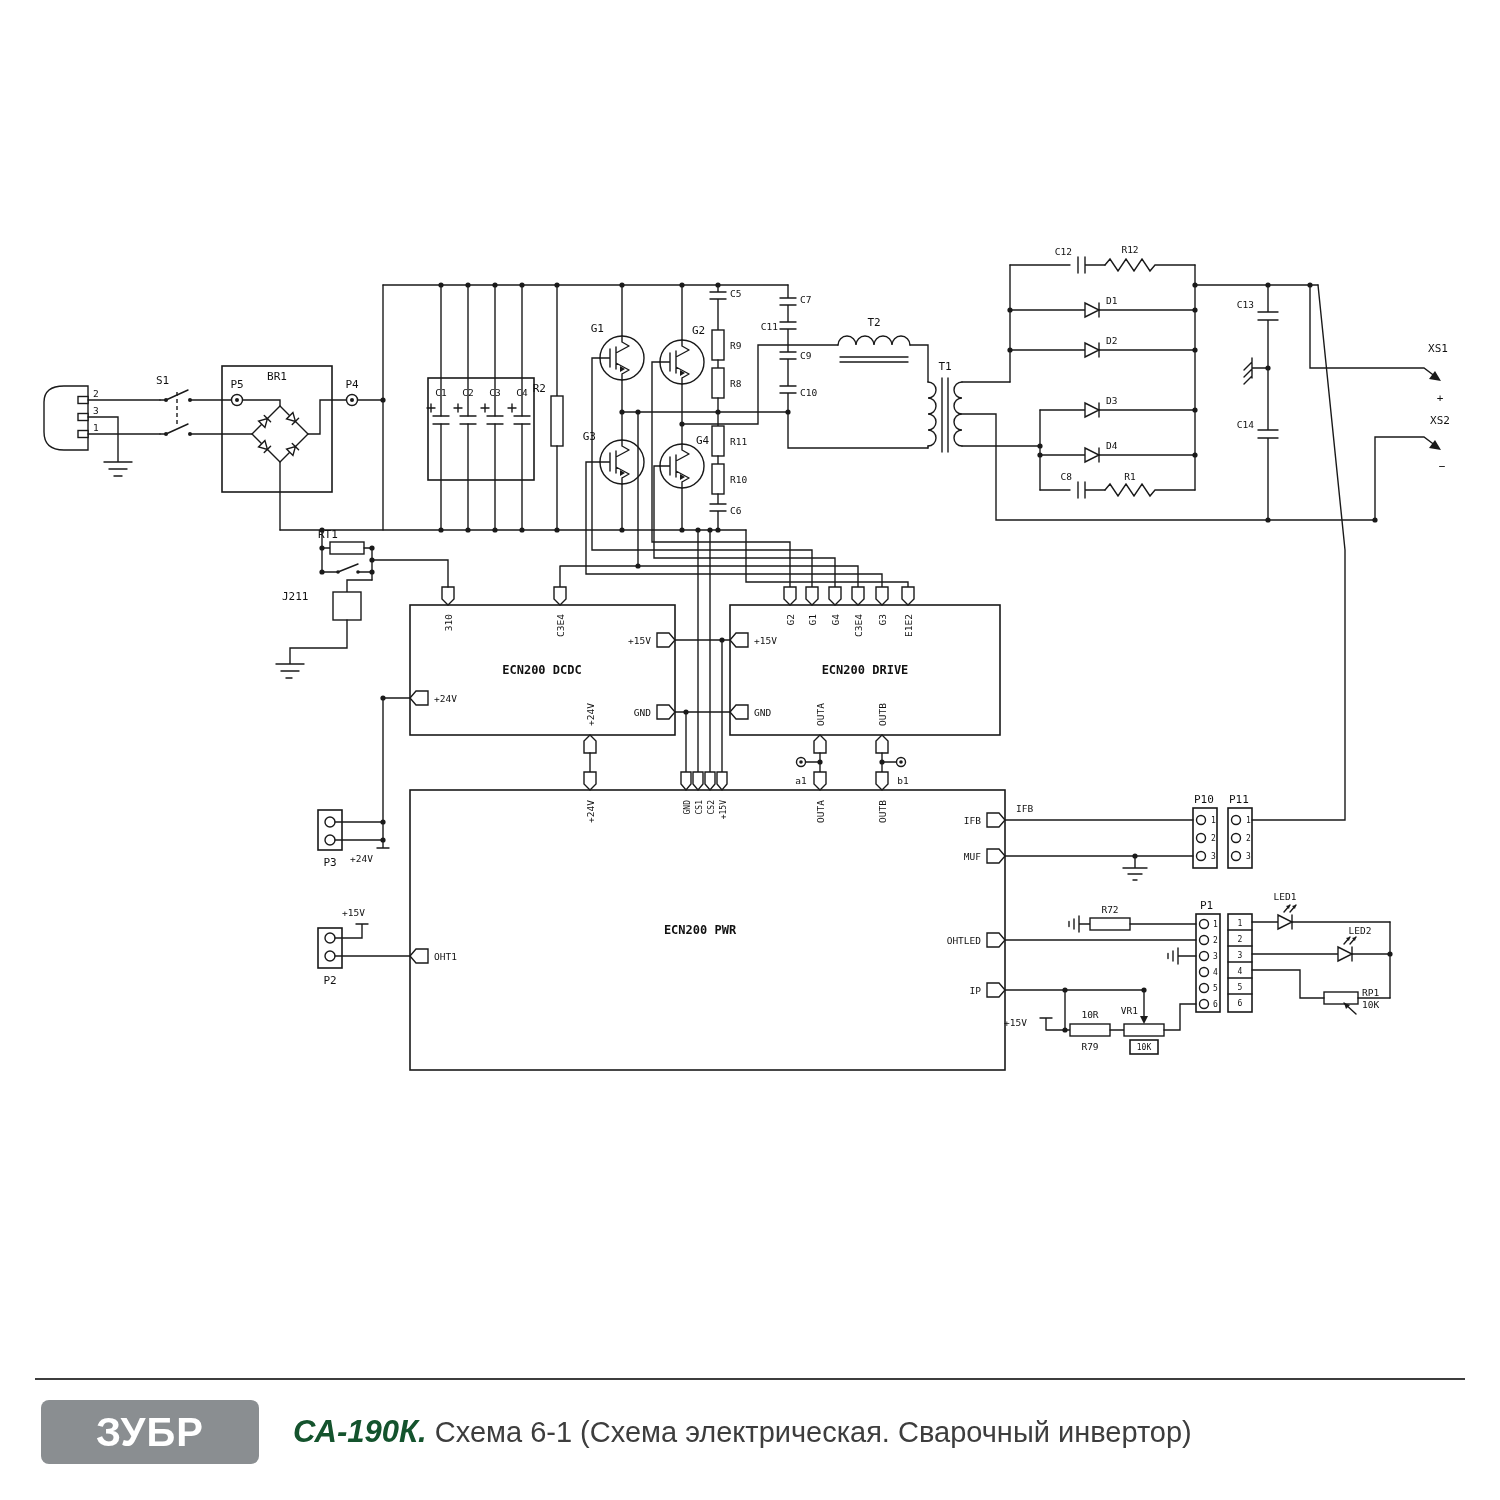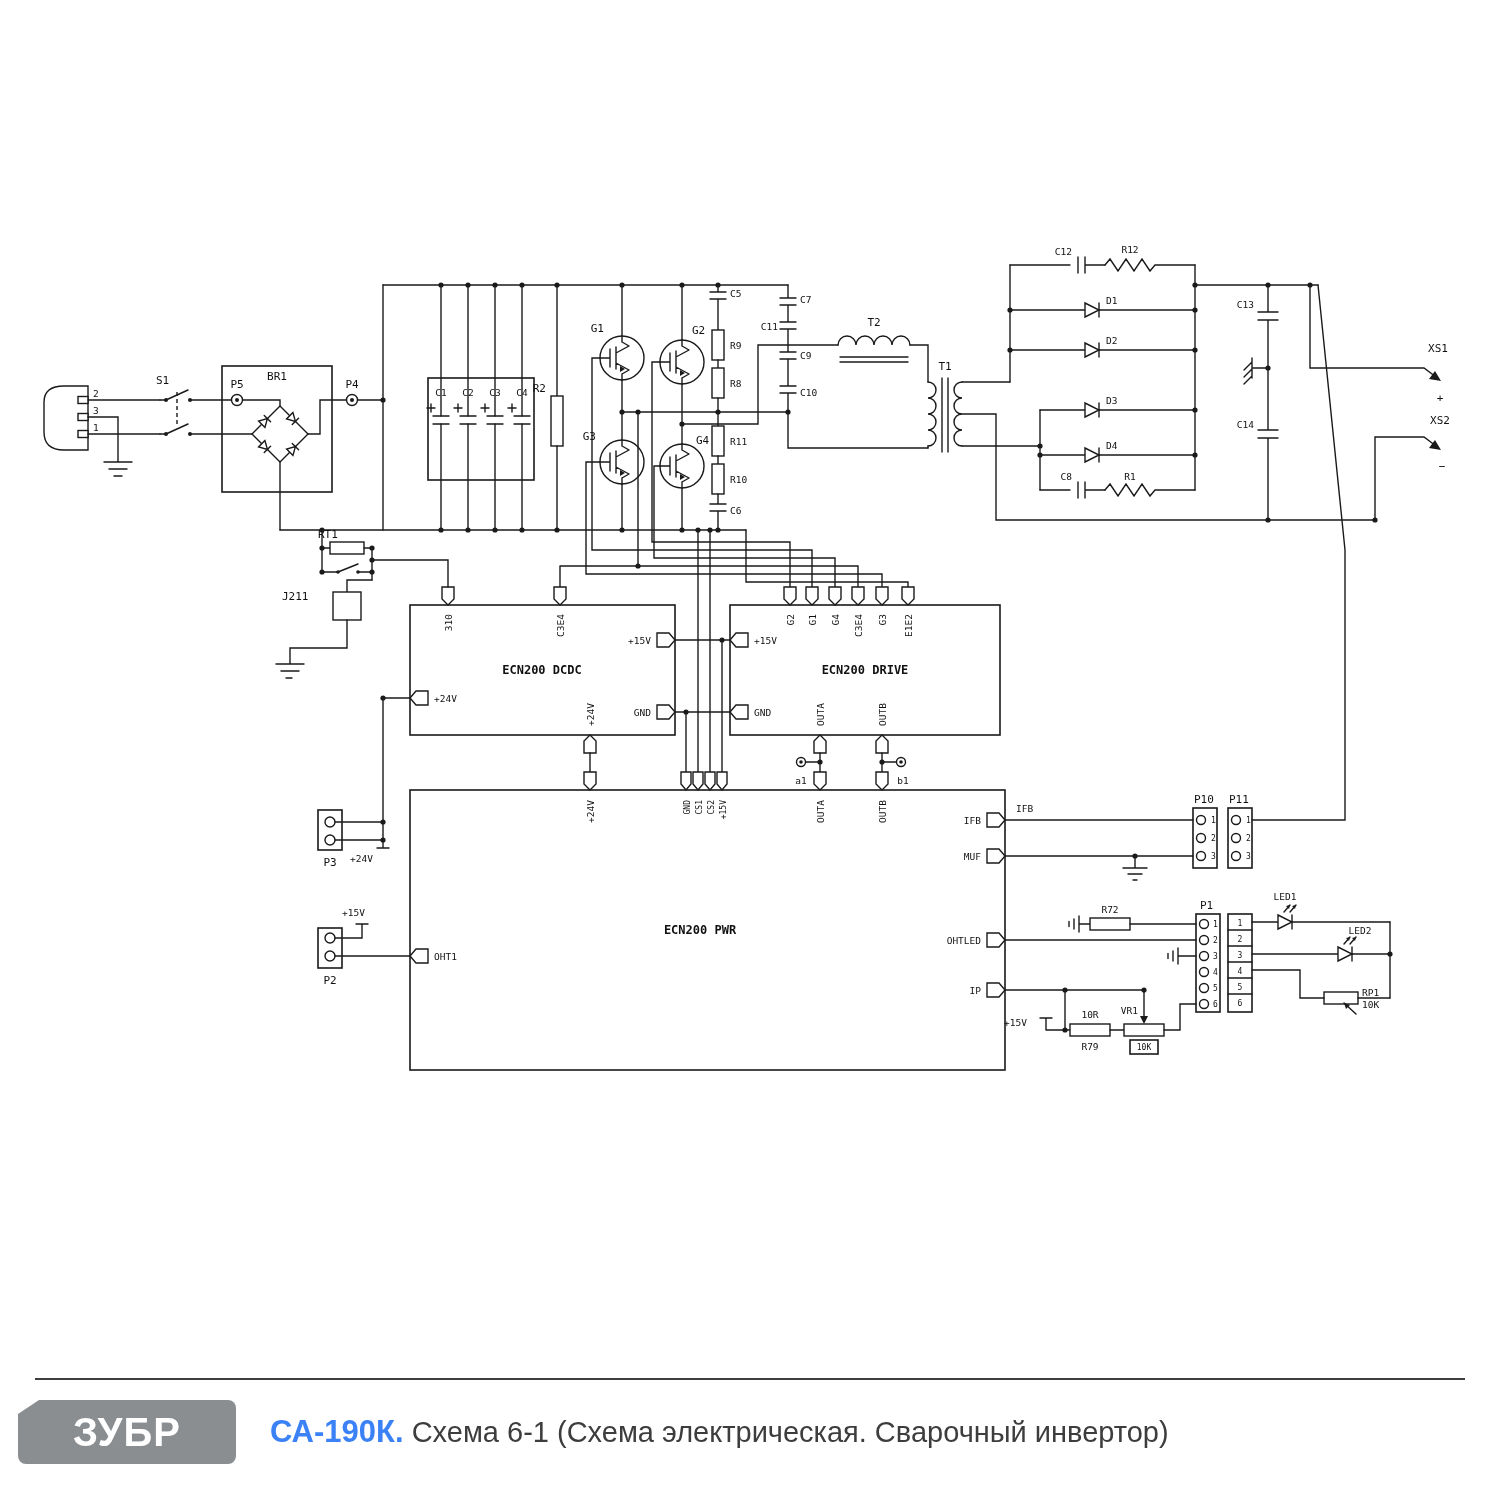--- a/index.html
+++ b/index.html
@@ -10,26 +10,26 @@
   .wd{stroke:#1a1a1a;stroke-width:1.4;fill:none;stroke-dasharray:4 3;}
   .wf{stroke:#1a1a1a;stroke-width:1.4;fill:#fff;}
   .bk{stroke:#1a1a1a;stroke-width:1.6;fill:none;}
   .d{fill:#1a1a1a;stroke:none;}
   .t{font:11px "DejaVu Sans Mono", monospace;fill:#111;}
   .ts{font:9.5px "DejaVu Sans Mono", monospace;fill:#111;}
   .tn{font:8px "DejaVu Sans Mono", monospace;fill:#111;}
   .tb{font:bold 12px "DejaVu Sans Mono", monospace;fill:#111;}
   .footer{position:absolute;left:0;top:1378px;width:1500px;}
   .footer-rule{margin:0 35px;border-top:2px solid #3e3e3e;}
-  .footer-row{display:flex;align-items:center;gap:34px;padding:20px 0 0 18px;}
+  .footer-row{display:flex;align-items:center;gap:34px;padding:20px 0 0 41px;}
   .logo{background:#8a8e91;color:#fff;border-radius:8px;width:218px;height:64px;
         display:flex;align-items:center;justify-content:center;gap:10px;
         font:bold 40px "Liberation Sans", sans-serif;letter-spacing:1px;}
   .caption{font:29px "Liberation Sans", sans-serif;color:#3d3d3d;}
-  .caption .model{font-weight:bold;font-size:31px;color:#3b82f6;}
+  .caption .model{font-weight:bold;font-size:31px;color:#14532d;font-style:italic;}
 </style>
 </head>
 <body>
 
 <div class="page">
 <svg width="1500" height="1500" viewBox="0 0 1500 1500">
 
   <g>
     <path class="w" d="M88,386 L64,386 Q44,386 44,402 L44,432 Q44,450 64,450 L88,450 Z"></path>
     <rect class="wf" x="78" y="396.5" width="10" height="7"></rect>

